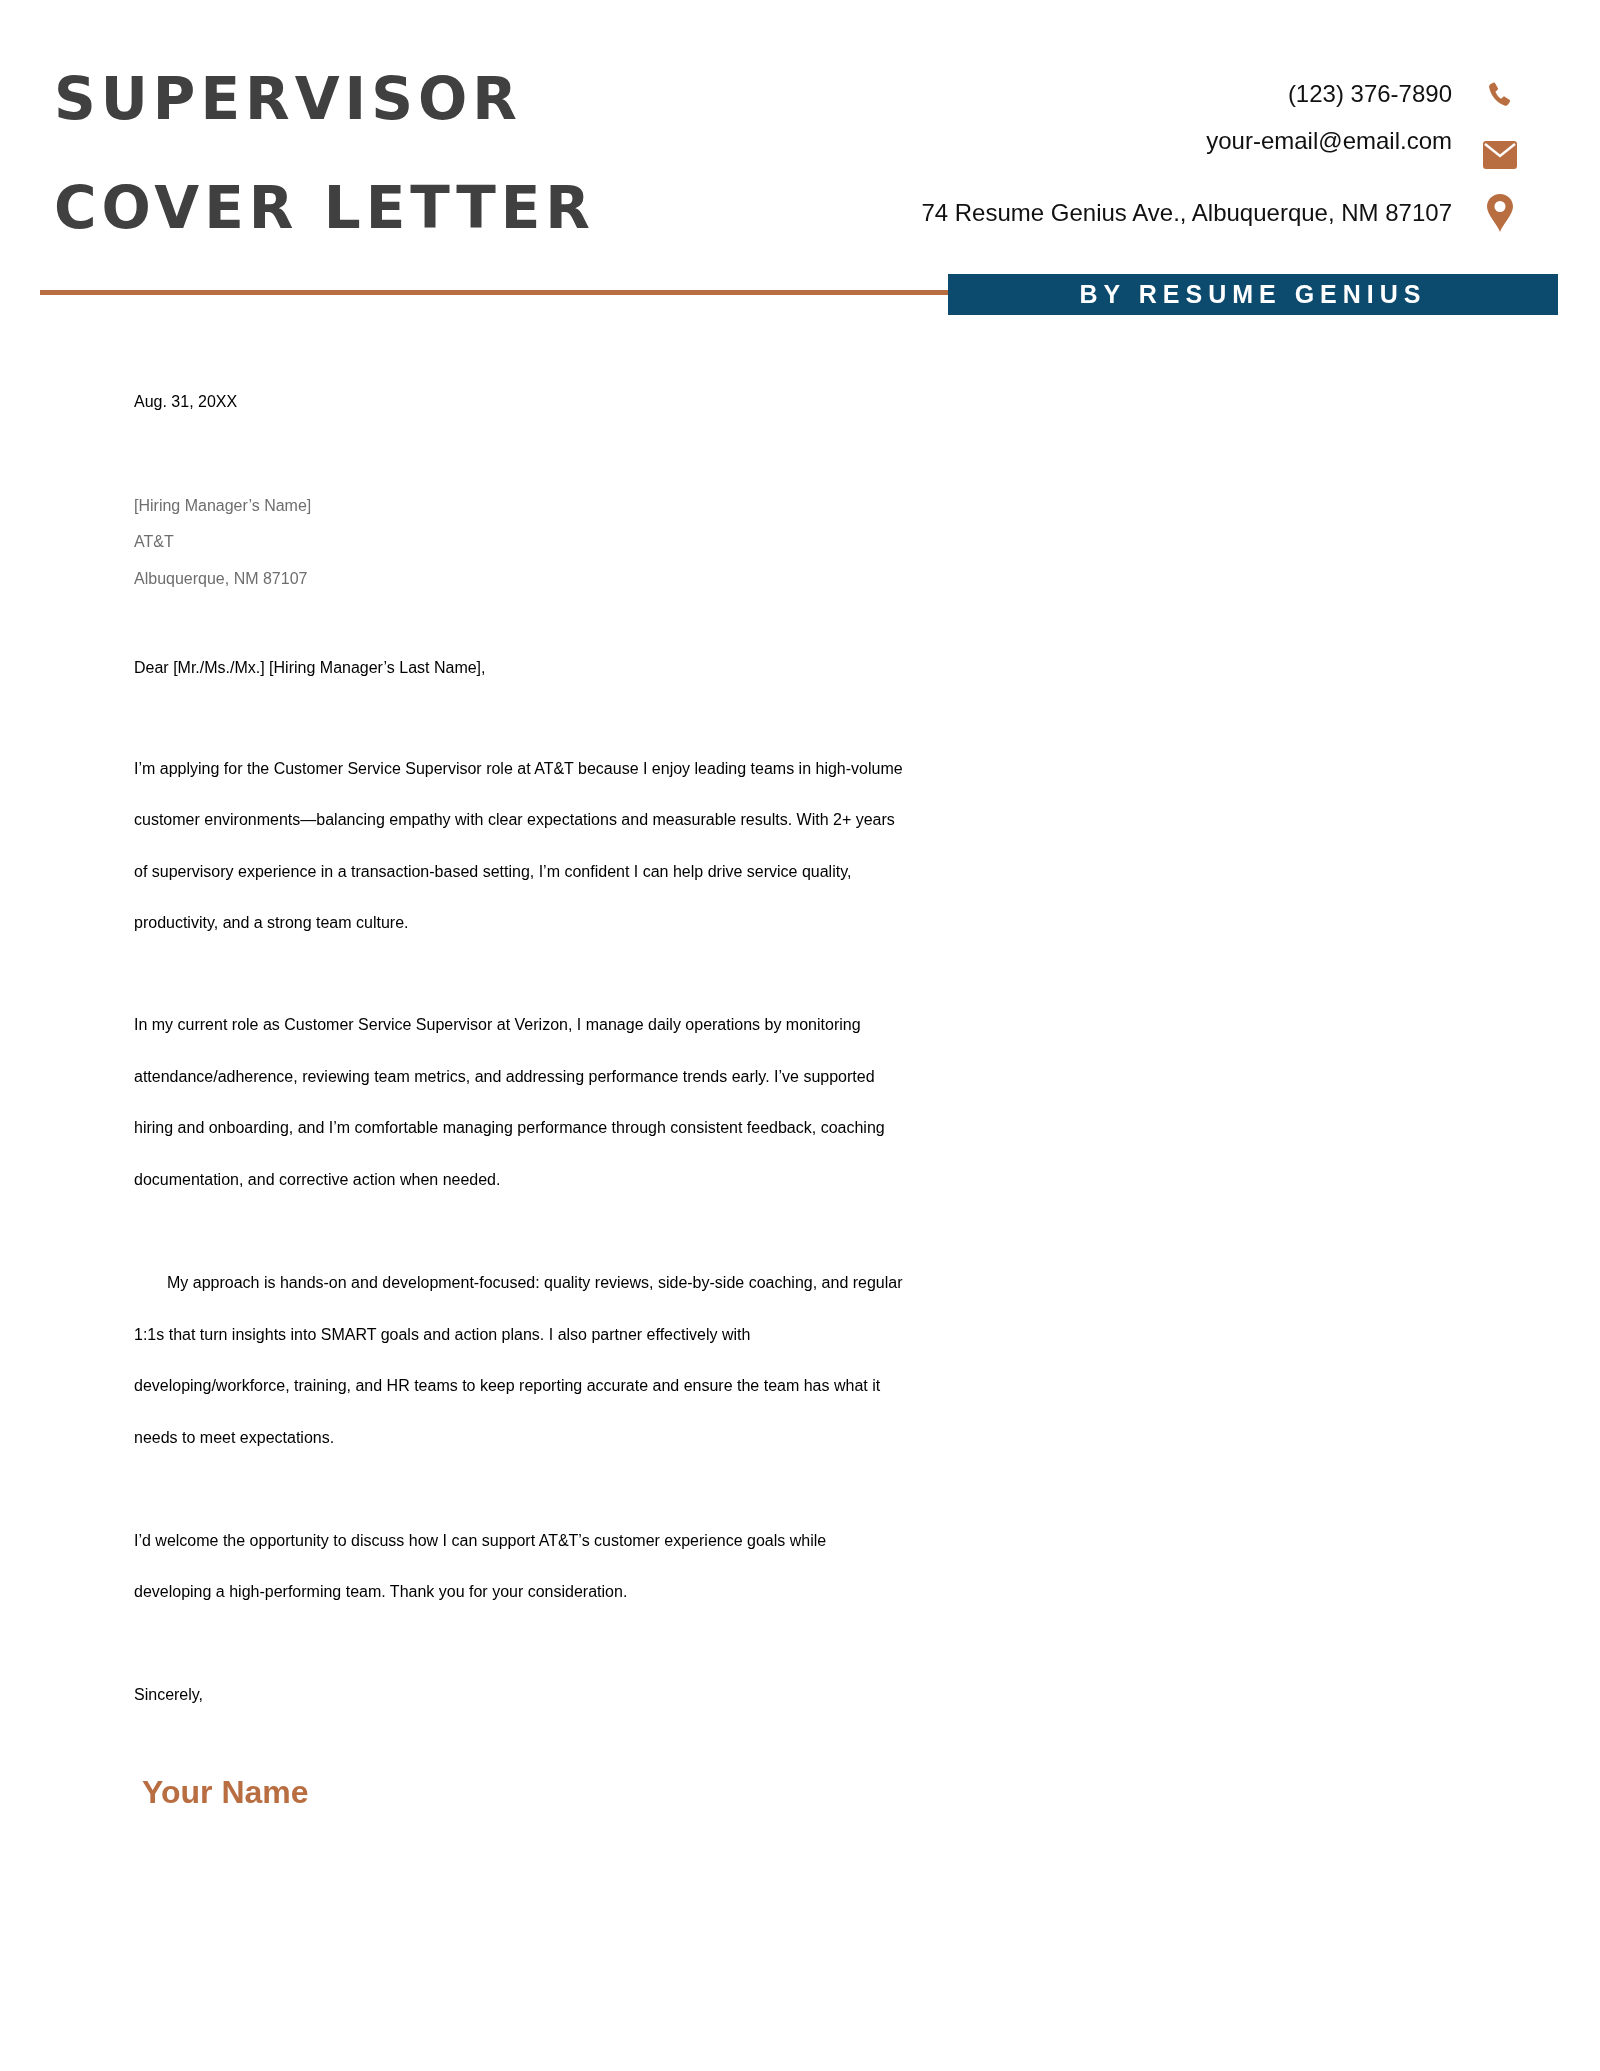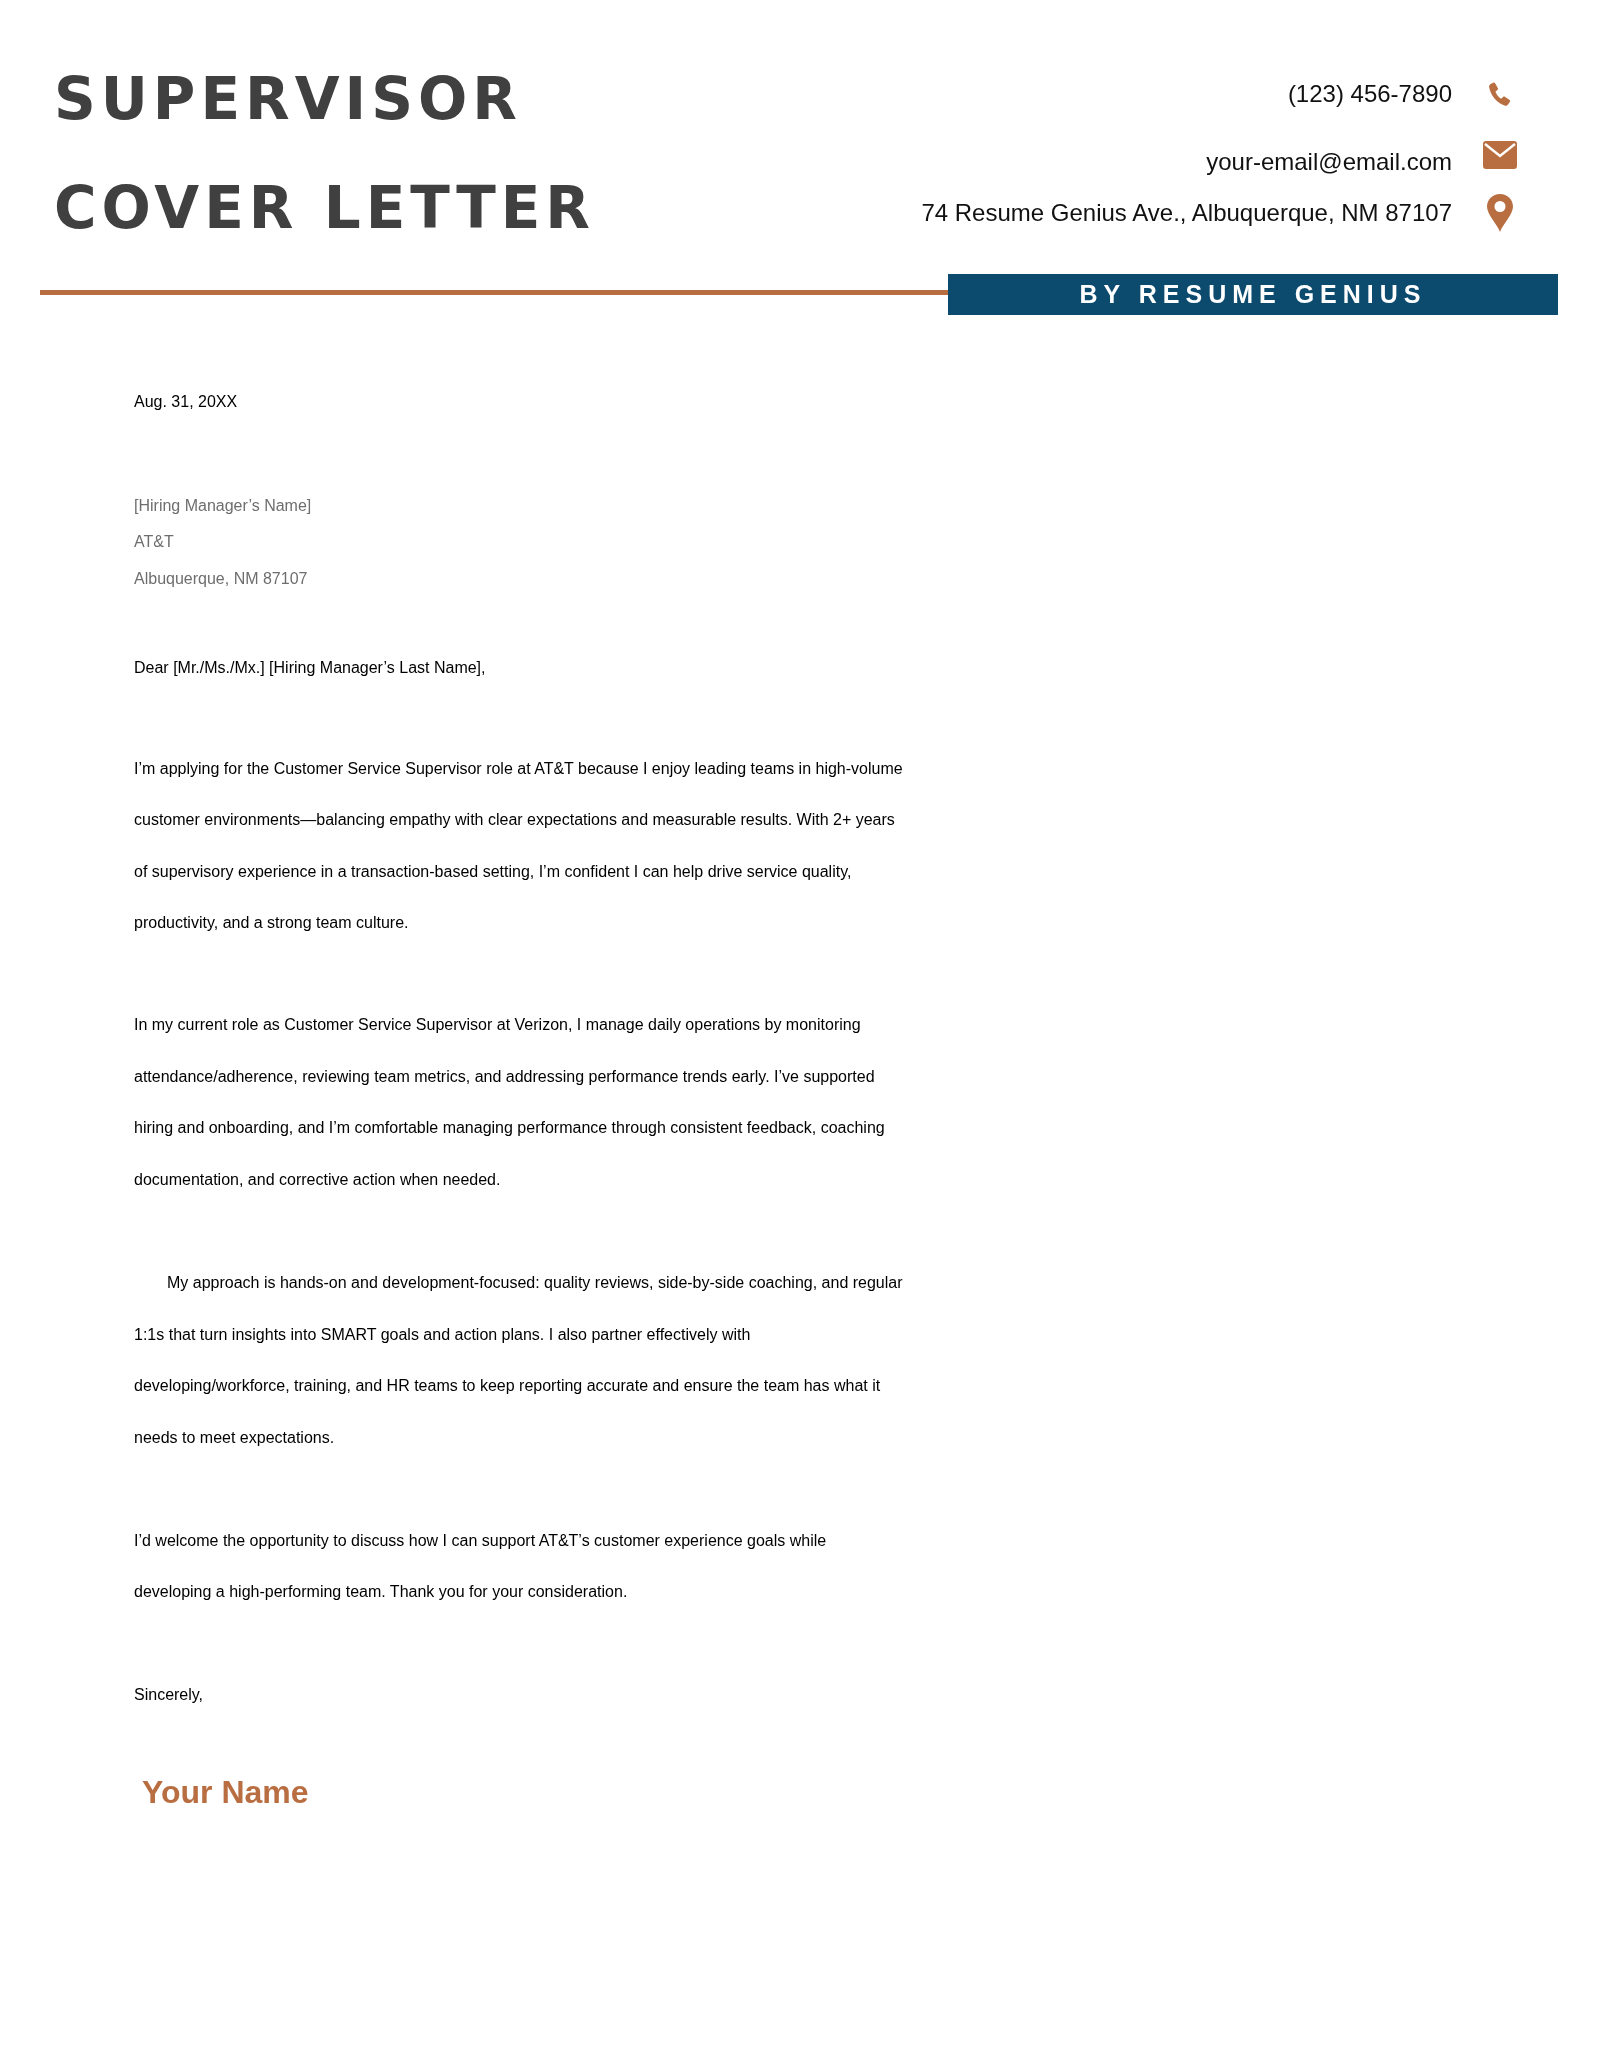--- a/index.html
+++ b/index.html
@@ -13,29 +13,29 @@
   .gray { color: #6e6e6e; }
   .sig { position: absolute; left: 142px; top: 1772px; font-size: 32px; font-weight: bold; line-height: 40px; }
 </style>
 </head>
 <body>
 
 <div class="title-line" style="top:70px;">SUPERVISOR</div>
 <div class="title-line" style="top:179px;">COVER LETTER</div>
 
 <div class="contact-row" style="top:74px;">
-  <span>(123) 456-7890</span>
+  <span>(123) 376-7890</span>
 </div>
 <div class="contact-icon" style="top:78px;">
   <svg width="30" height="32" viewBox="0 0 24 24">
       <path fill="#B86E41" d="M6.6 2.2c.6-.3 1.3-.1 1.6.5l2 3.6c.3.6.2 1.3-.3 1.7l-1.6 1.3c.9 2.1 2.6 4.3 4.6 5.7l1.5-1.4c.5-.4 1.2-.5 1.7-.1l3.4 2.3c.6.4.7 1.2.3 1.7l-1.4 2c-.6.9-1.8 1.3-2.8.9C9.4 18.4 4.6 12.2 3.3 5.8c-.2-1 .3-2 1.2-2.6z"></path>
     </svg>
 </div>
 
-<div class="contact-row" style="top:142px;">
+<div class="contact-row" style="top:121px;">
   <span>your-email@email.com</span>
 </div>
 <div class="contact-icon" style="top:138px;">
   <svg width="34" height="28" viewBox="0 0 34 28">
       <rect x="0" y="0" width="34" height="28" rx="3" fill="#B86E41"></rect>
       <path d="M2 3 L17 15 L32 3" stroke="#fff" stroke-width="2.5" fill="none"></path>
     </svg>
 </div>
 
 <div class="contact-row" style="top:193px;">

